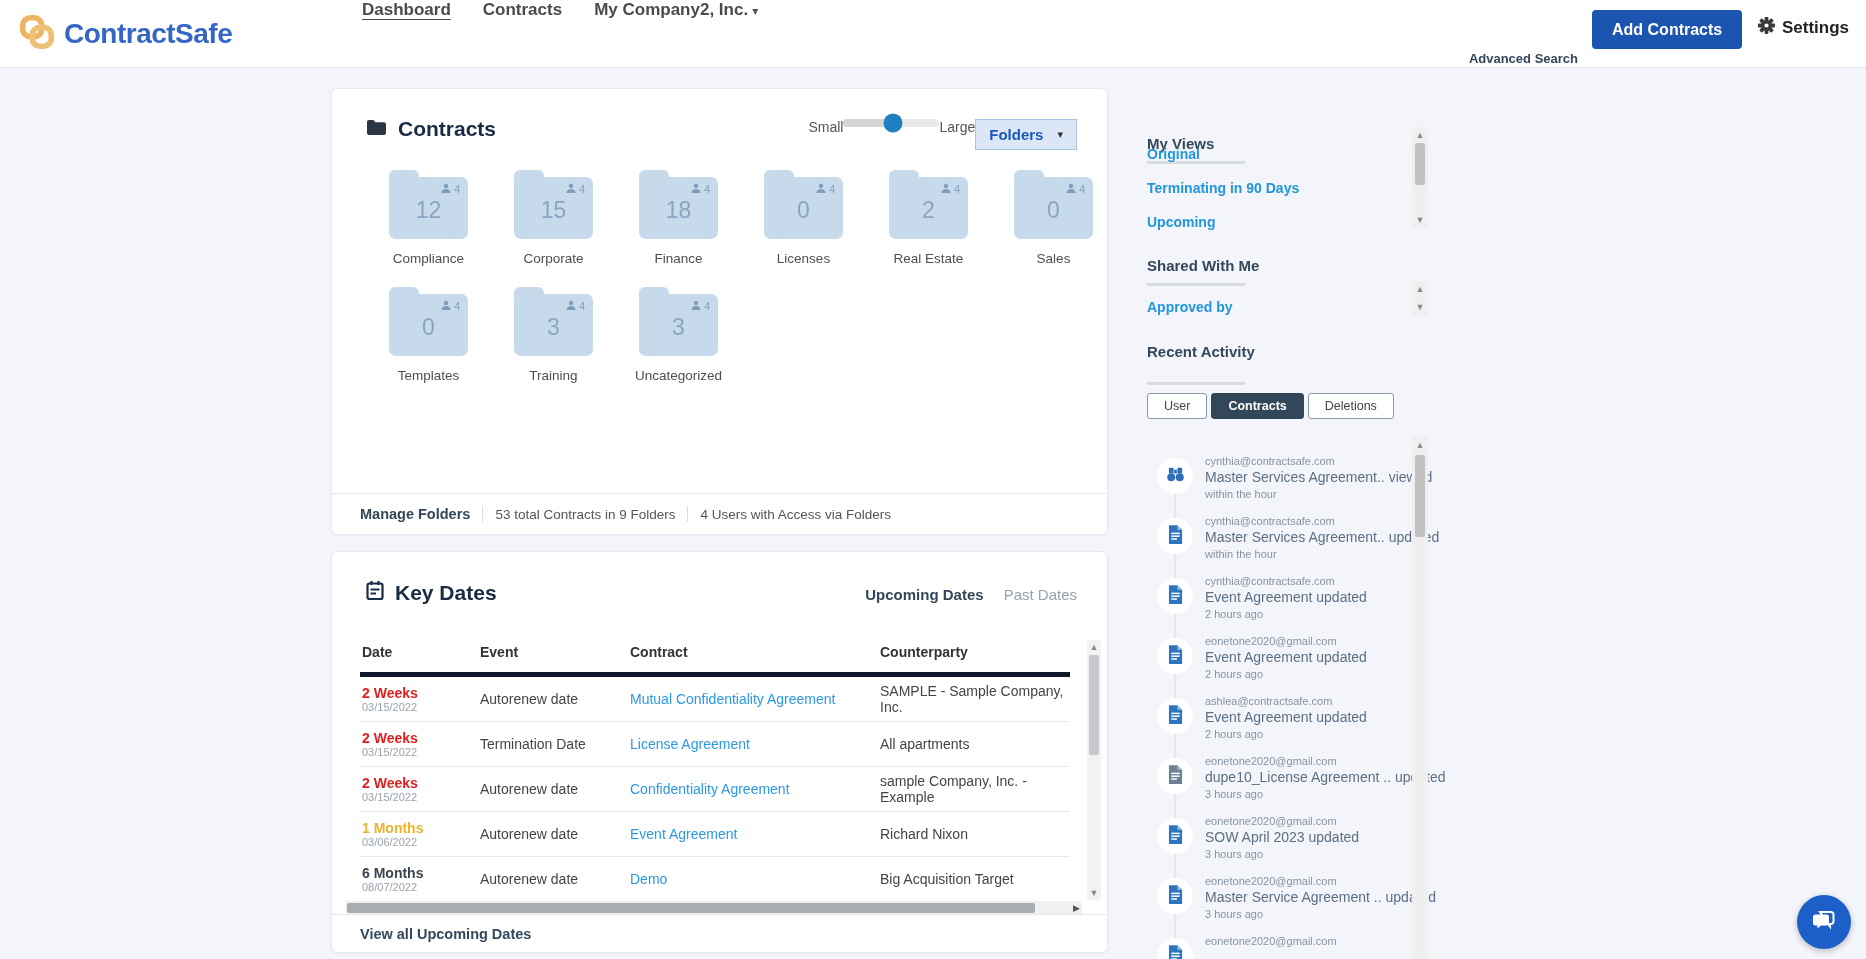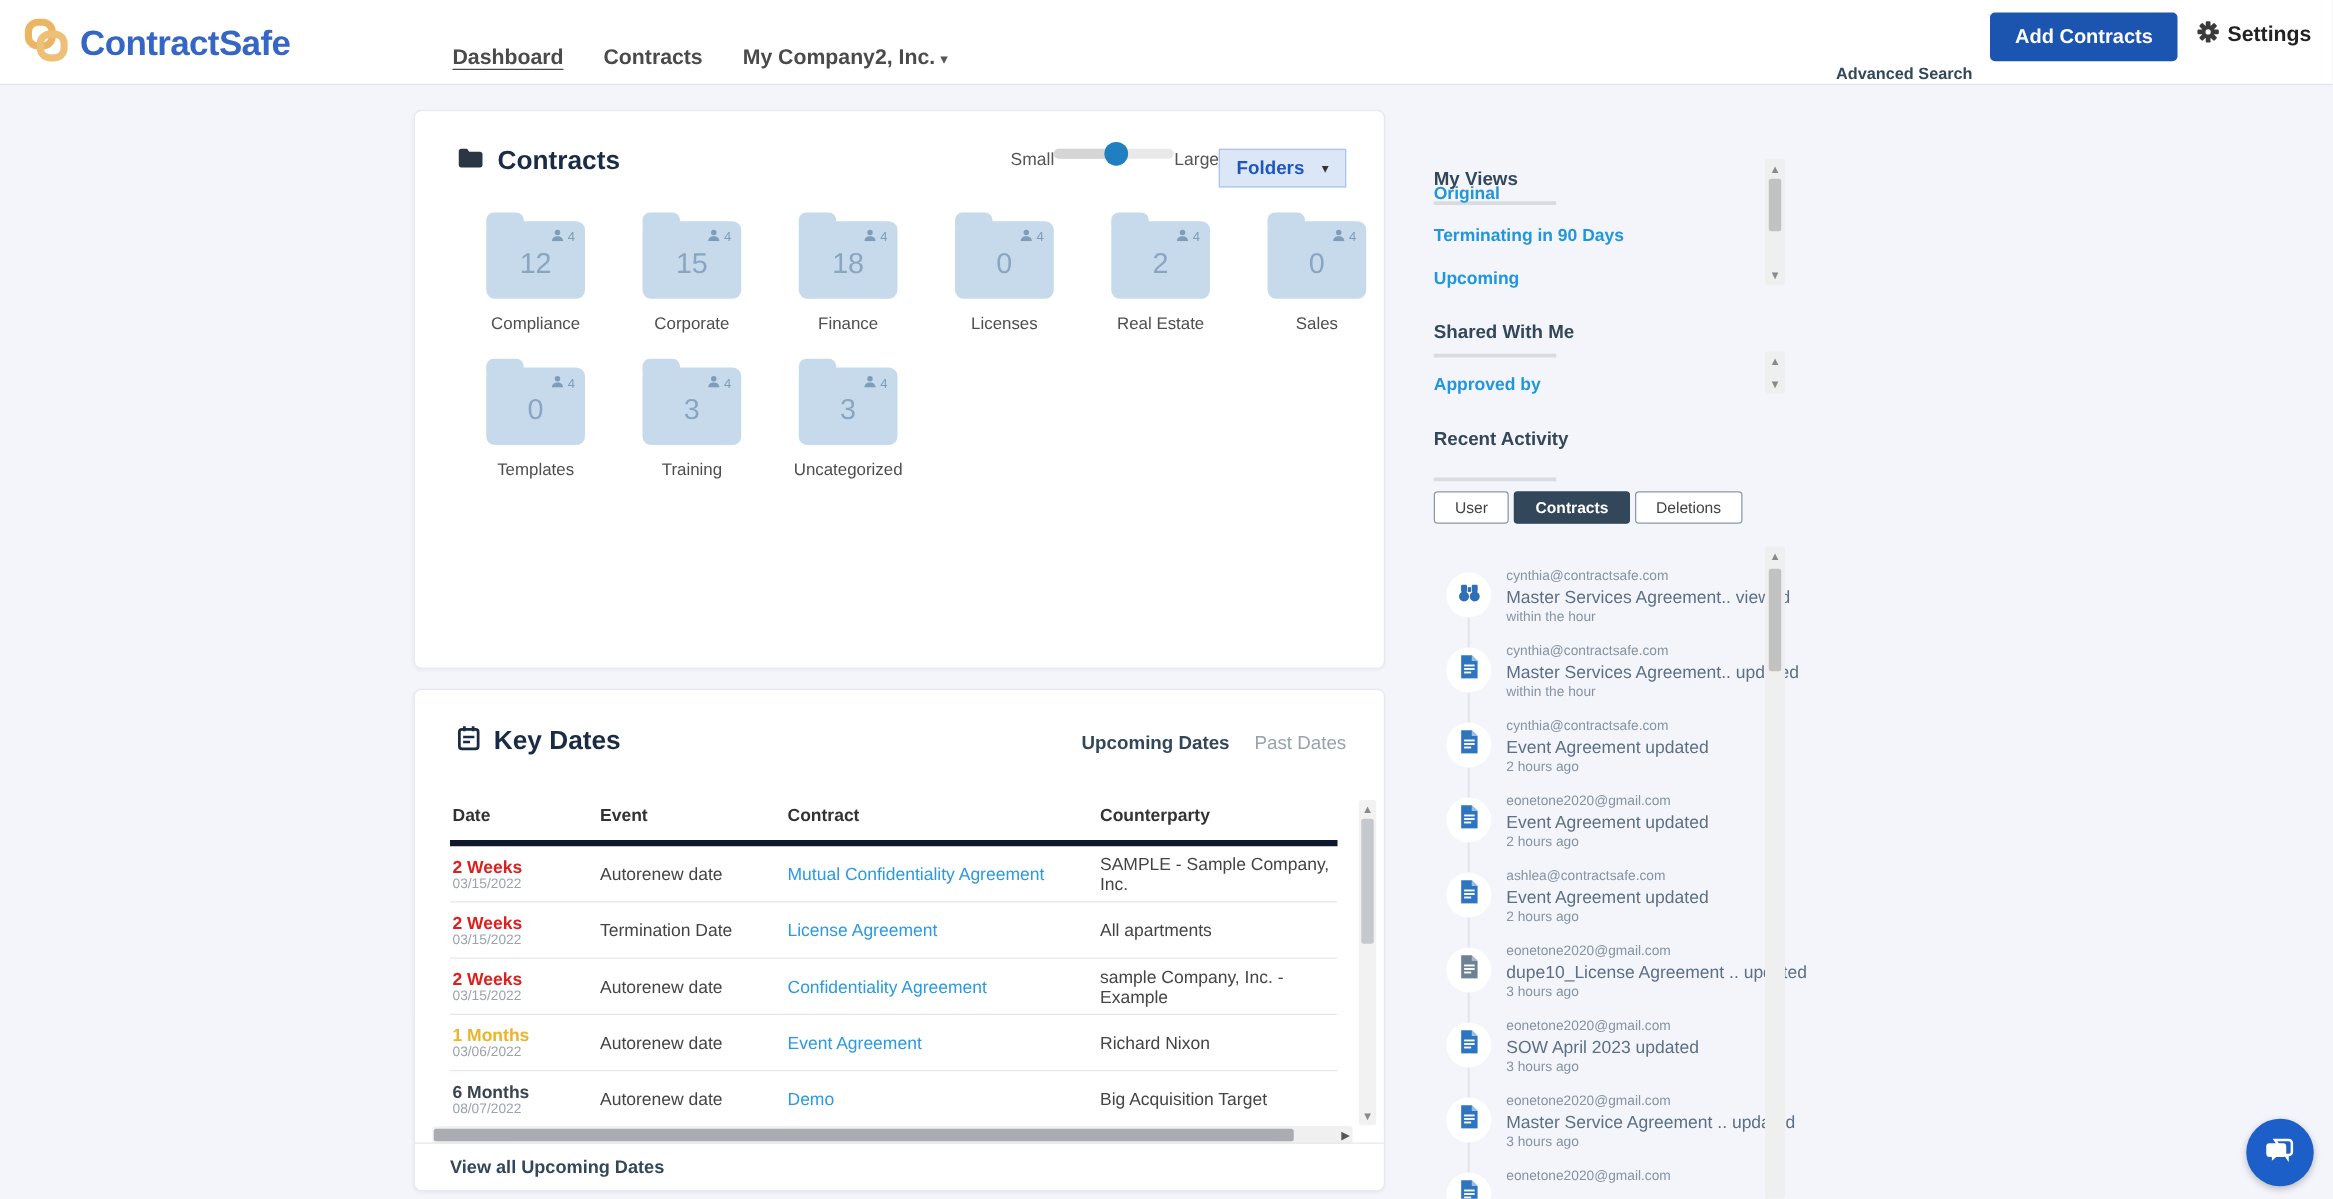--- a/index.html
+++ b/index.html
@@ -7,21 +7,21 @@
   body {
     font-family:"Liberation Sans","DejaVu Sans",sans-serif;
     background:#f3f5fa; position:relative; overflow:hidden; color:#444;
   }
   .abs { position:absolute; }
 
   
   .navbar { position:absolute; top:0; left:0; width:1866px; height:68px; background:#fff; border-bottom:1px solid #e4e4e4; z-index:20; }
   .logo { position:absolute; left:18px; top:13px; display:flex; align-items:center; gap:8px; }
   .logo-text { font-size:28px; font-weight:700; color:#3566c6; letter-spacing:-0.5px; }
-  .nav-links { position:absolute; left:362px; top:0; height:56px; display:flex; align-items:flex-end; gap:32px; }
+  .nav-links { position:absolute; left:362px; top:0; height:56px; display:flex; align-items:flex-start; gap:32px; }
   .nav-link { font-size:17px; font-weight:700; color:#4a4a4a; cursor:pointer; }
   .nav-link.active { text-decoration:underline; text-underline-offset:4px; }
   .nav-caret { font-size:12px; color:#555; margin-left:4px; }
   .search-wrap { position:absolute; left:1381px; top:10px; width:192px; height:38px; border:1px solid #bdbdbd; border-radius:2px; background:#fff; display:flex; align-items:center; }
   .search-input { border:none; outline:none; flex:1; padding:0 8px; font-size:15px; color:#444; font-family:inherit; }
   .search-input::placeholder { color:#9aa0a6; }
   .search-clear { width:30px; text-align:center; font-size:19px; color:#555; cursor:pointer; }
   .add-btn { position:absolute; left:1592px; top:10px; height:39px; padding:0 20px; background:#1b55b0; color:#fff; font-size:16px; font-weight:700; border:none; border-radius:4px; cursor:pointer; font-family:inherit; }
   .settings { position:absolute; left:1757px; top:16px; display:flex; align-items:center; gap:6px; cursor:pointer; }
   .settings-label { font-size:17px; font-weight:700; color:#222; }
@@ -278,20 +278,27 @@
                 <path d="M.5 10c0-2.6 2-4.1 4.5-4.1S9.5 7.4 9.5 10z" fill="#7f9db8"></path>
               </svg></span>
             <span>4</span>
           </div>
         <div class="folder-count">3</div>
       </div>
       <div class="folder-label">Uncategorized</div>
     </div>
   </div>
 
+  <div class="contracts-footer">
+    <span class="manage-label">Manage Folders</span>
+    <span class="foot-sep"></span>
+    <span class="foot-text">53 total Contracts in 9 Folders</span>
+    <span class="foot-sep"></span>
+    <span class="foot-text">4 Users with Access via Folders</span>
+  </div>
 </div>
 
 <div class="card card-keydates">
   <div class="card-title-row">
     <span>
       <svg width="18" height="21" viewBox="0 0 18 21">
         <rect x="1.5" y="3.5" width="15" height="15.5" rx="2" fill="none" stroke="#1a2b45" stroke-width="2.2"></rect>
         <line x1="5.5" y1="1" x2="5.5" y2="5" stroke="#1a2b45" stroke-width="2.2"></line>
         <line x1="12.5" y1="1" x2="12.5" y2="5" stroke="#1a2b45" stroke-width="2.2"></line>
         <line x1="4.5" y1="9.5" x2="13.5" y2="9.5" stroke="#1a2b45" stroke-width="2"></line>

